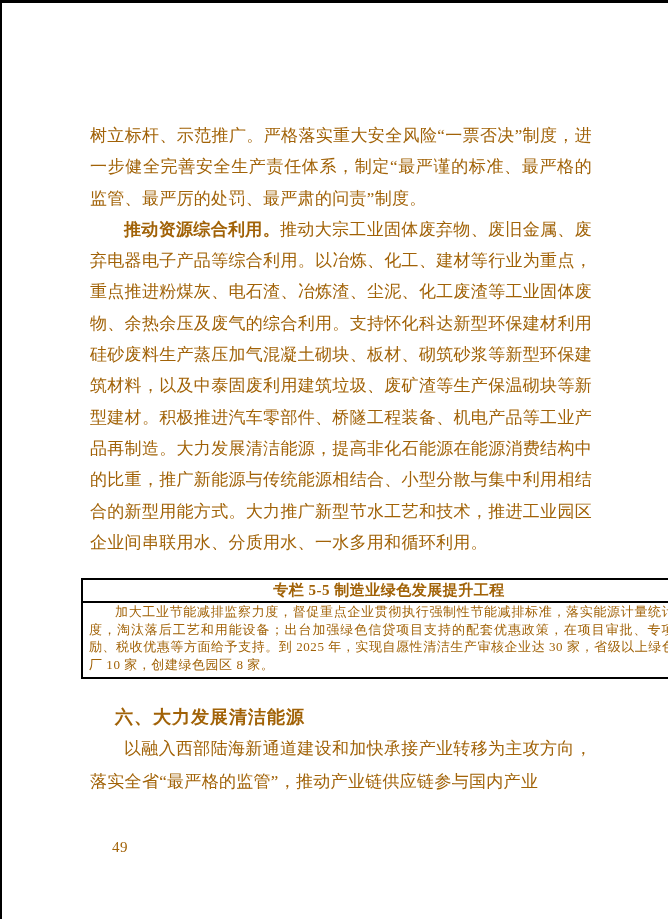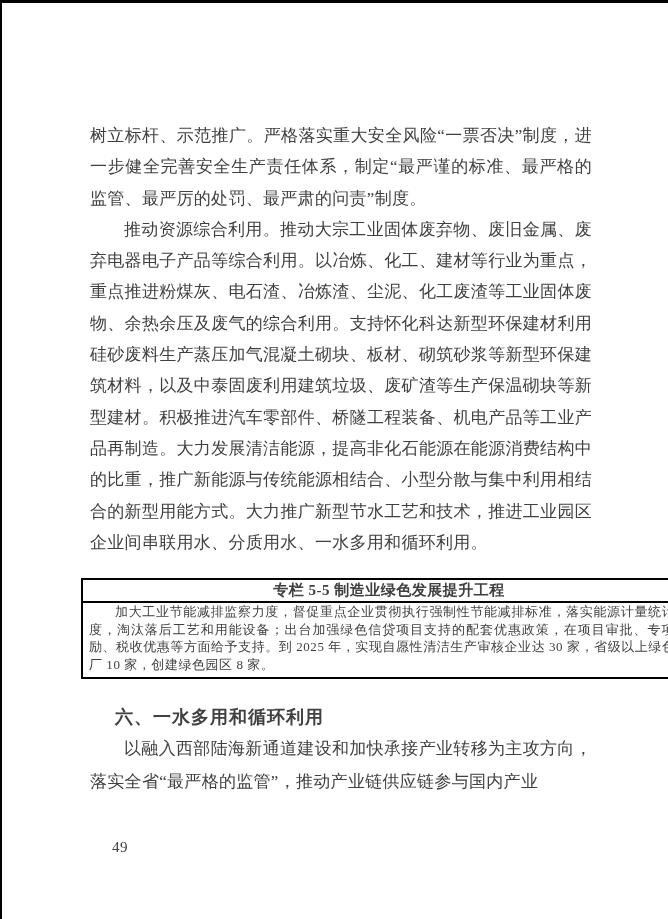--- a/index.html
+++ b/index.html
@@ -6,37 +6,37 @@
   .page {
     position: relative;
     width: 668px;
     height: 919px;
     box-sizing: border-box;
     background: #ffffff;
     border-top: 3px solid #000000;
     border-left: 2px solid #000000;
     overflow: hidden;
     font-family: "Liberation Serif", "DejaVu Serif", serif;
-    color: #404040;
+    color: #a16207;
   }
   .content {
     position: absolute;
     left: 88px;
     top: 117px;
     width: 502px;
   }
   .para {
     margin: 0;
     font-size: 17px;
     line-height: 31.3px;
     letter-spacing: 0.3px;
     text-align: justify;
   }
   .indent { text-indent: 2em; }
-  .lead-bold { font-weight: normal; margin-top: 28px; }
+  .lead-bold { font-weight: bold; margin-top: 28px; }
   .callout {
     box-sizing: border-box;
     width: 616px;
     margin: 20px 0 0 -9px;
     border: 2px solid #000000;
     background: #ffffff;
   }
   .callout-title {
     font-size: 15px;
     font-weight: bold;
@@ -83,20 +83,20 @@
 
     <p class="para">树立标杆、示范推广。严格落实重大安全风险“一票否决”制度，进一步健全完善安全生产责任体系，制定“最严谨的标准、最严格的监管、最严厉的处罚、最严肃的问责”制度。</p>
 
     <p class="para indent"><span class="lead-bold">推动资源综合利用。</span><span>推动大宗工业固体废弃物、废旧金属、废弃电器电子产品等综合利用。以冶炼、化工、建材等行业为重点，重点推进粉煤灰、电石渣、冶炼渣、尘泥、化工废渣等工业固体废物、余热余压及废气的综合利用。支持怀化科达新型环保建材利用硅砂废料生产蒸压加气混凝土砌块、板材、砌筑砂浆等新型环保建筑材料，以及中泰固废利用建筑垃圾、废矿渣等生产保温砌块等新型建材。积极推进汽车零部件、桥隧工程装备、机电产品等工业产品再制造。大力发展清洁能源，提高非化石能源在能源消费结构中的比重，推广新能源与传统能源相结合、小型分散与集中利用相结合的新型用能方式。大力推广新型节水工艺和技术，推进工业园区企业间串联用水、分质用水、一水多用和循环利用。</span></p>
 
     <div class="callout">
       <div class="callout-title">专栏 5-5 制造业绿色发展提升工程</div>
       <p class="callout-body">加大工业节能减排监察力度，督促重点企业贯彻执行强制性节能减排标准，落实能源计量统计制度，淘汰落后工艺和用能设备；出台加强绿色信贷项目支持的配套优惠政策，在项目审批、专项奖励、税收优惠等方面给予支持。到 2025 年，实现自愿性清洁生产审核企业达 30 家，省级以上绿色工厂 10 家，创建绿色园区 8 家。</p>
     </div>
 
-    <h3 class="section-heading">六、一水多用和循环利用</h3>
+    <h3 class="section-heading">六、大力发展清洁能源</h3>
 
     <p class="para para3 indent">以融入西部陆海新通道建设和加快承接产业转移为主攻方向，落实全省“最严格的监管”，推动产业链供应链参与国内产业</p>
 
   </div>
 
   <div class="page-number">49</div>
 </div>
 
 </body></html>

